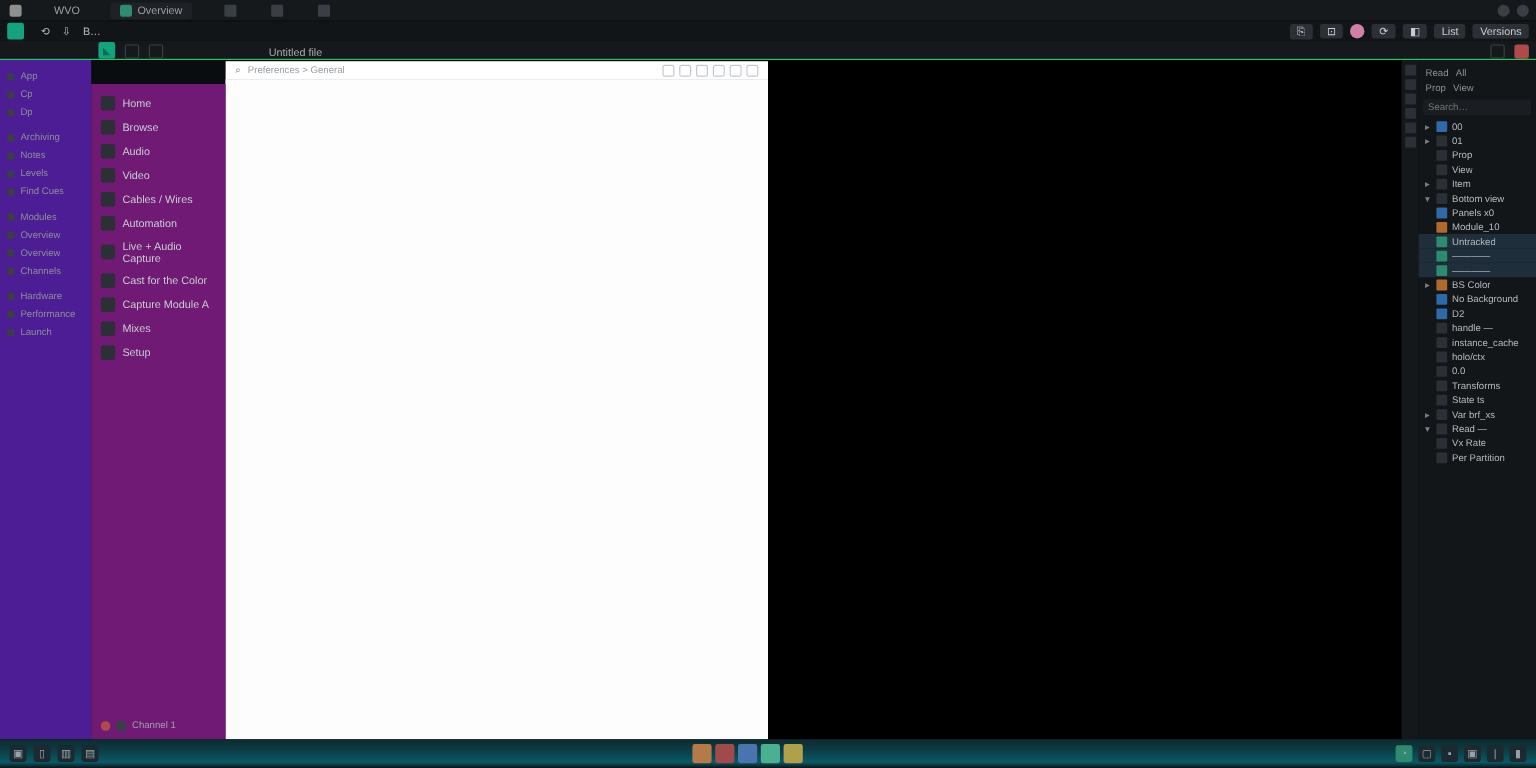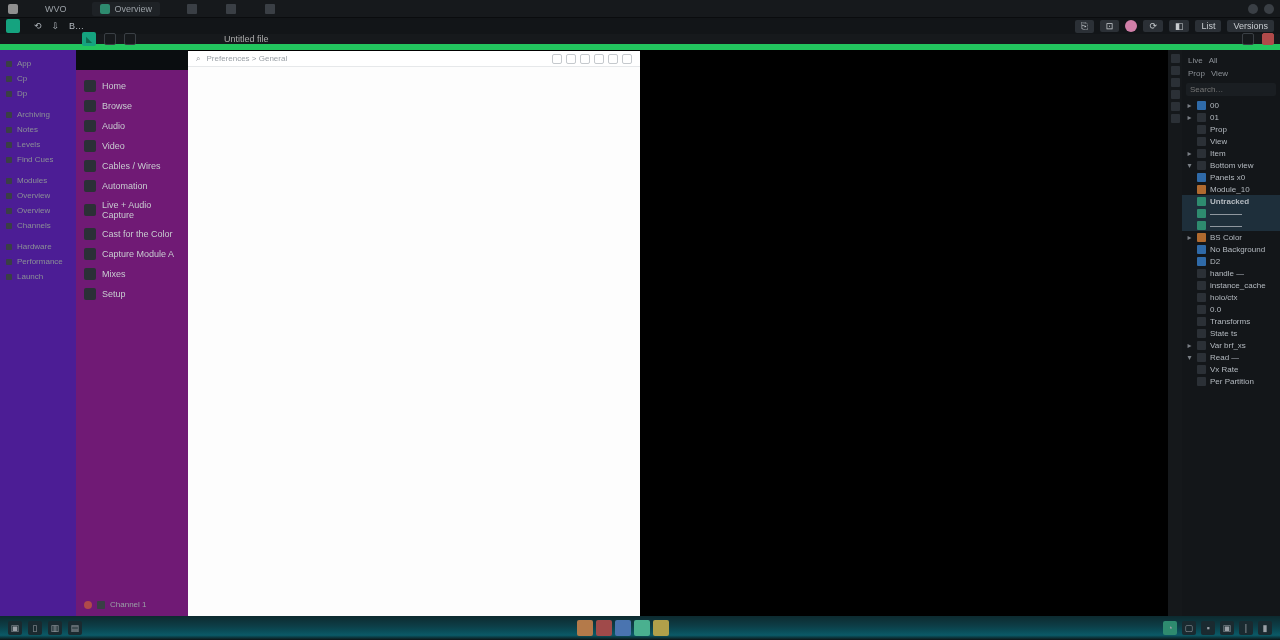--- a/index.html
+++ b/index.html
@@ -16,21 +16,21 @@
 
   
   #menubar { height:16px; display:flex; align-items:center; gap:10px; padding:0 6px; font-size:9px; background:#121518; }
   #menubar .logo { width:14px;height:14px;background:#15a37f;border-radius:2px; margin-right:4px; position:relative; }
   #menubar .mi { color:#b4bac0; }
   #menubar .right { margin-left:auto; display:flex; gap:6px; align-items:center; }
   #menubar .chip { background:#2b3036; padding:1px 6px; border-radius:2px; }
   #menubar .avatar { width:12px;height:12px;border-radius:50%;background:#d07fa8; }
 
   
-  #ribbon { height:16px; display:flex; align-items:center; padding:0 6px; font-size:9px; background:#16191c; gap:8px; border-bottom:6px solid #22c55e; }
+  #ribbon { height:16px; display:flex; align-items:flex-end; padding:0 6px; font-size:9px; background:#16191c; gap:8px; border-bottom:1px solid #22c55e; }
   #ribbon .rlogo { width:14px;height:14px;background:#15a37f;border-radius:2px;display:flex;align-items:center;justify-content:center; }
   #ribbon .rlogo::after{content:'◣';color:#0d6b4e;font-size:8px;}
   #ribbon .rtitle { flex:1; text-align:left; color:#ababab; padding-left:80px;}
   #ribbon .rbtn { width:12px;height:12px;border:1px solid #3a3f45;border-radius:2px; }
 
   
   #workrow { display:flex; height:566px; }
 
   
   #activitybar { width:76px; background:#4c1d95; padding:6px 4px; font-size:8px; color:#8b9096; }
@@ -59,21 +59,21 @@
   
   #toolcol { width:14px; background:#15181b; padding-top:4px; display:flex; flex-direction:column; align-items:center; gap:3px; }
   #toolcol span{ width:9px;height:9px;background:#2b3036;border-radius:1px; }
 
   
   #rightpanel { width:98px; background:#131619; font-size:8px; color:#b4bac0; padding:4px 0; overflow:hidden; }
   #rightpanel .rhdr { display:flex; gap:6px; padding:2px 6px; }
   #rightpanel .rtab { color:#8b9096; }
   #rightpanel .rgroup { margin-top:3px; }
   #rightpanel .ritem { display:flex; align-items:center; gap:4px; padding:1.5px 4px; cursor:pointer; }
-  #rightpanel .ritem.sel{ background:#1e2f3b;font-weight:bold; }
+  #rightpanel .ritem.sel{ background:#1e2f3b; }
   #rightpanel .ricon { width:9px;height:9px;border-radius:1px;background:#2b3036; flex:none; }
   #rightpanel .ricon.b{ background:#2f6aa8; }
   #rightpanel .ricon.g{ background:#2e8b6f; }
   #rightpanel .ricon.o{ background:#b06a2f; }
   #rightpanel .rsearch { margin:3px 4px; }
   #rightpanel .rsearch input{ width:100%; background:#1a1e22; border:none; color:#b4bac0; font-size:8px; padding:2px 4px; border-radius:2px; }
   #rightpanel .chev{ color:#7a7f85; width:7px; text-align:center; flex:none; }
   #rightpanel .rlabel{ overflow:hidden; text-overflow:ellipsis; white-space:nowrap; }
 
   
@@ -280,21 +280,21 @@
     <span></span>
     <span></span>
     <span></span>
     <span></span>
     <span></span>
     <span></span>
   </div>
 
   <div id="rightpanel">
     <div class="rhdr">
-      <span class="rtab">Live</span>
+      <span class="rtab">Read</span>
       <span class="rtab">All</span>
     </div>
     <div class="rhdr">
       <span class="rtab">Prop</span>
       <span class="rtab">View</span>
     </div>
     <div class="rsearch">
       <input placeholder="Search…" style="">
     </div>
     <div class="rgroup" id="right-list">

